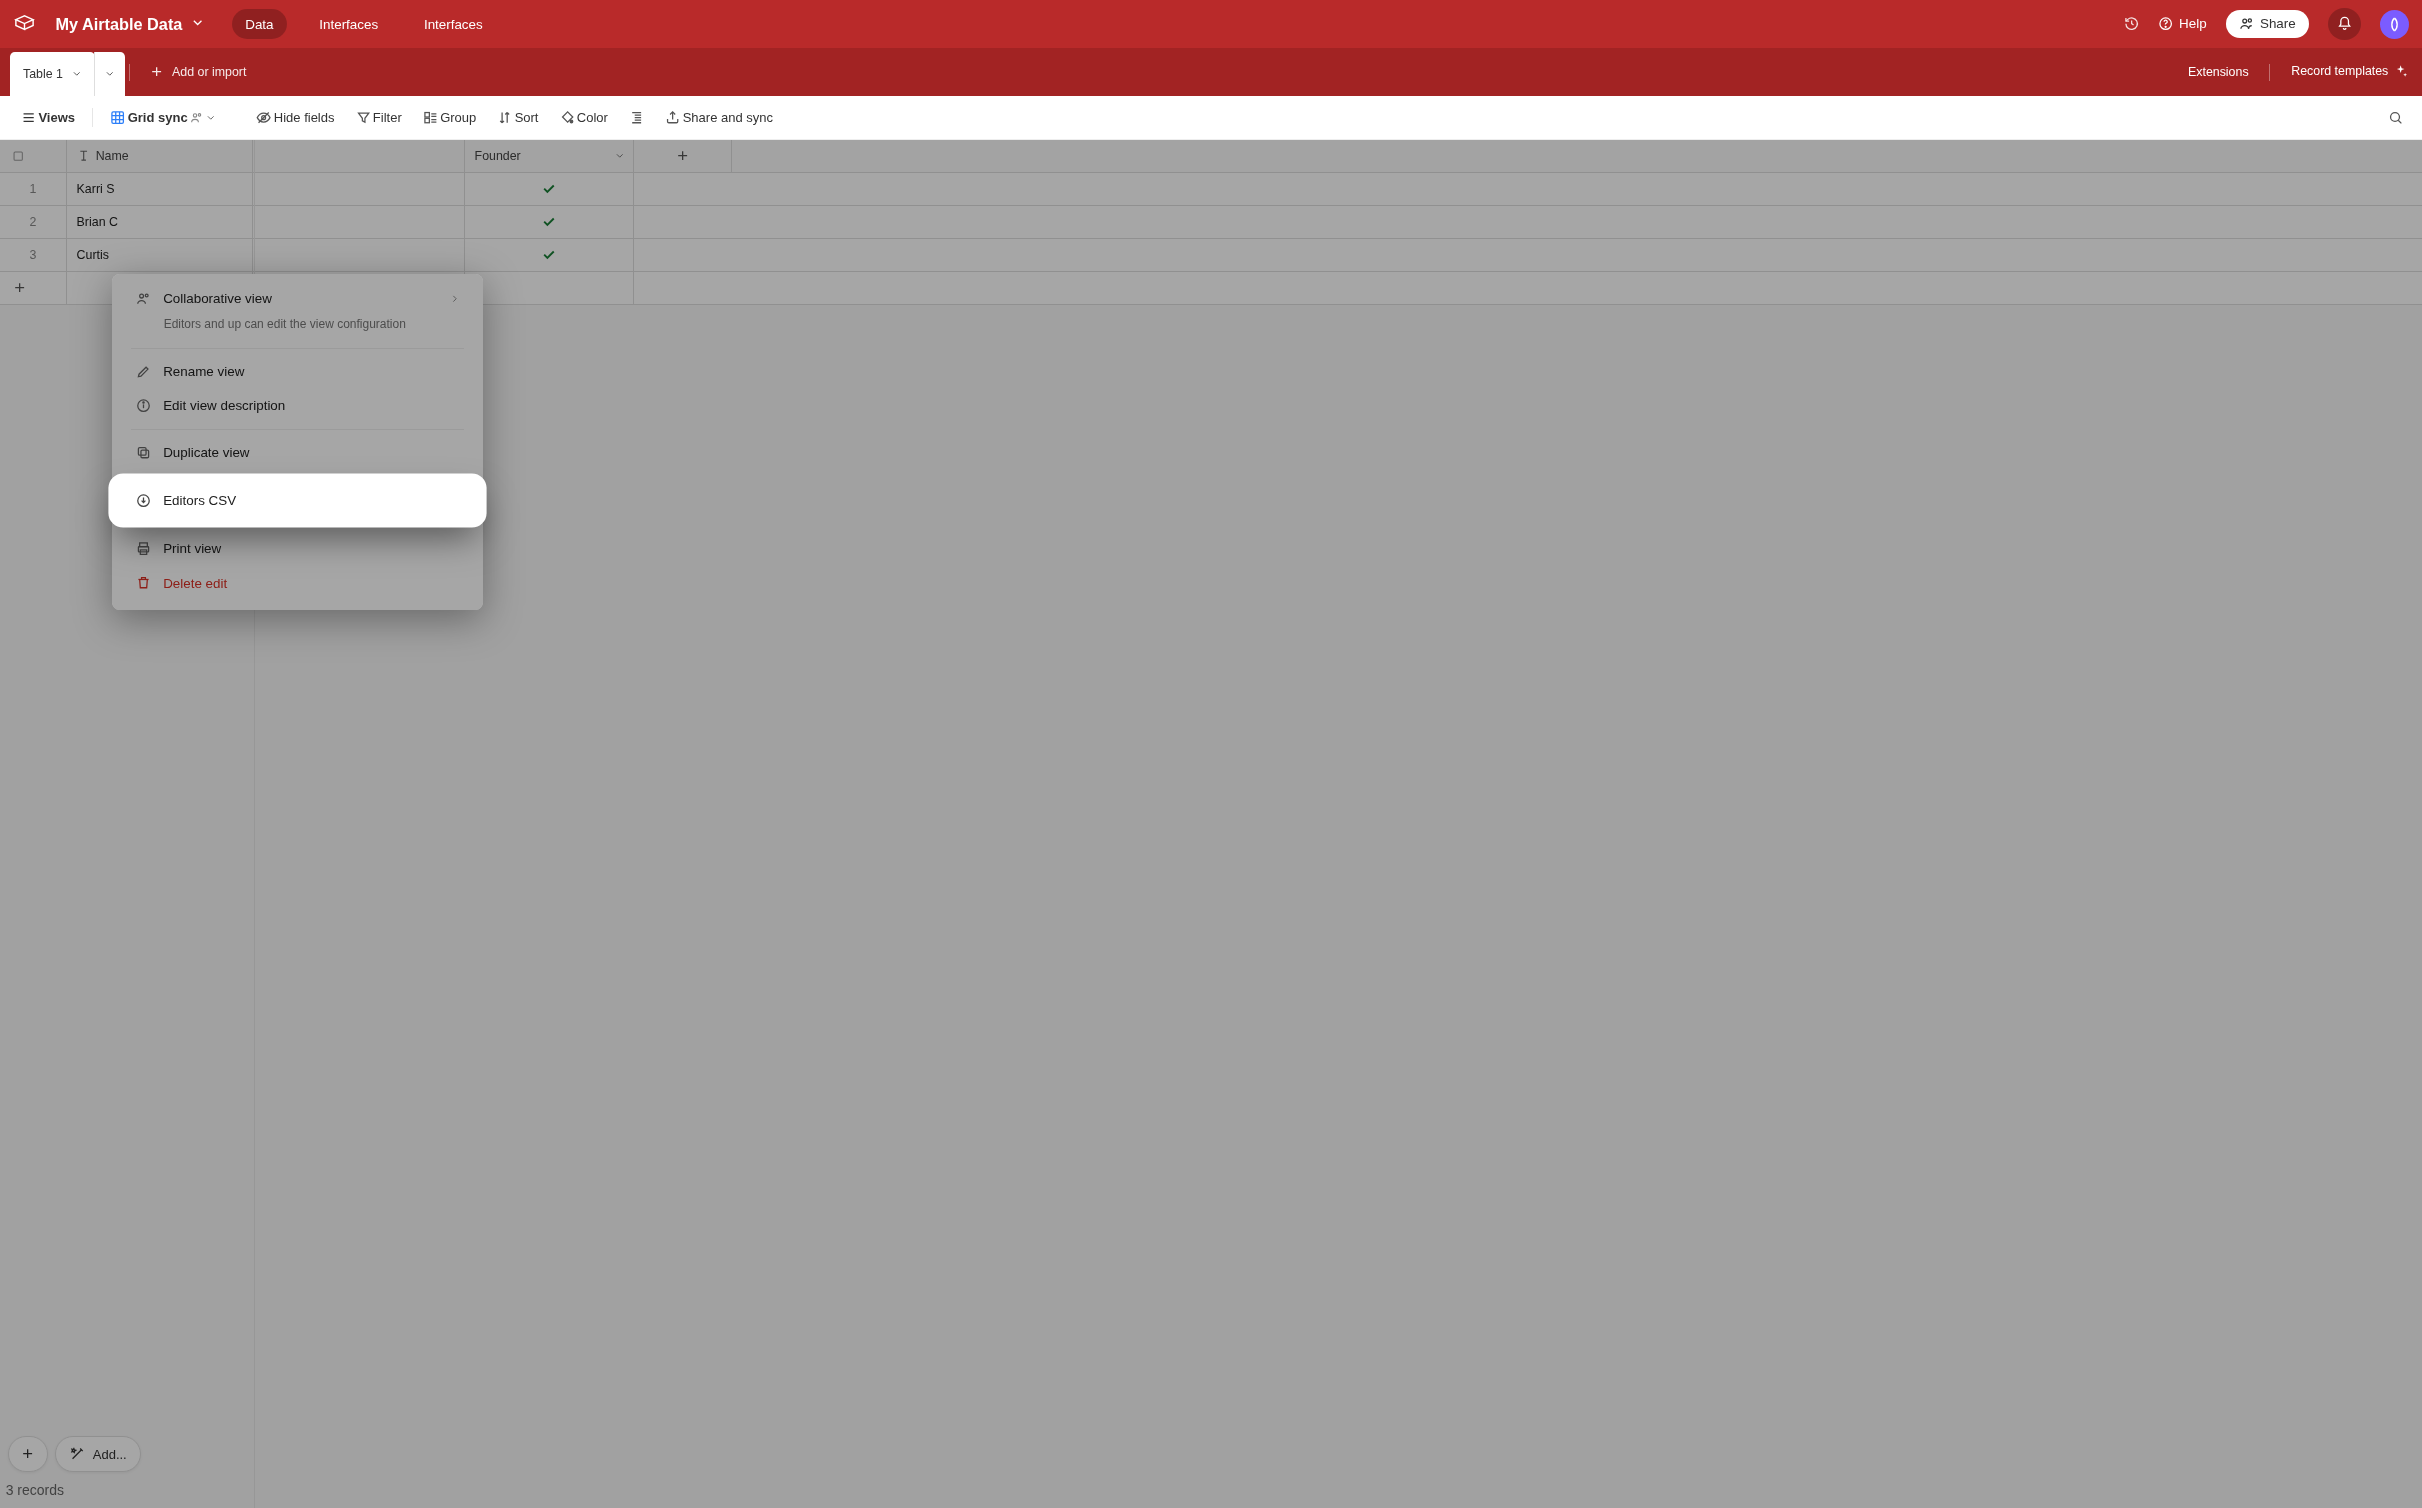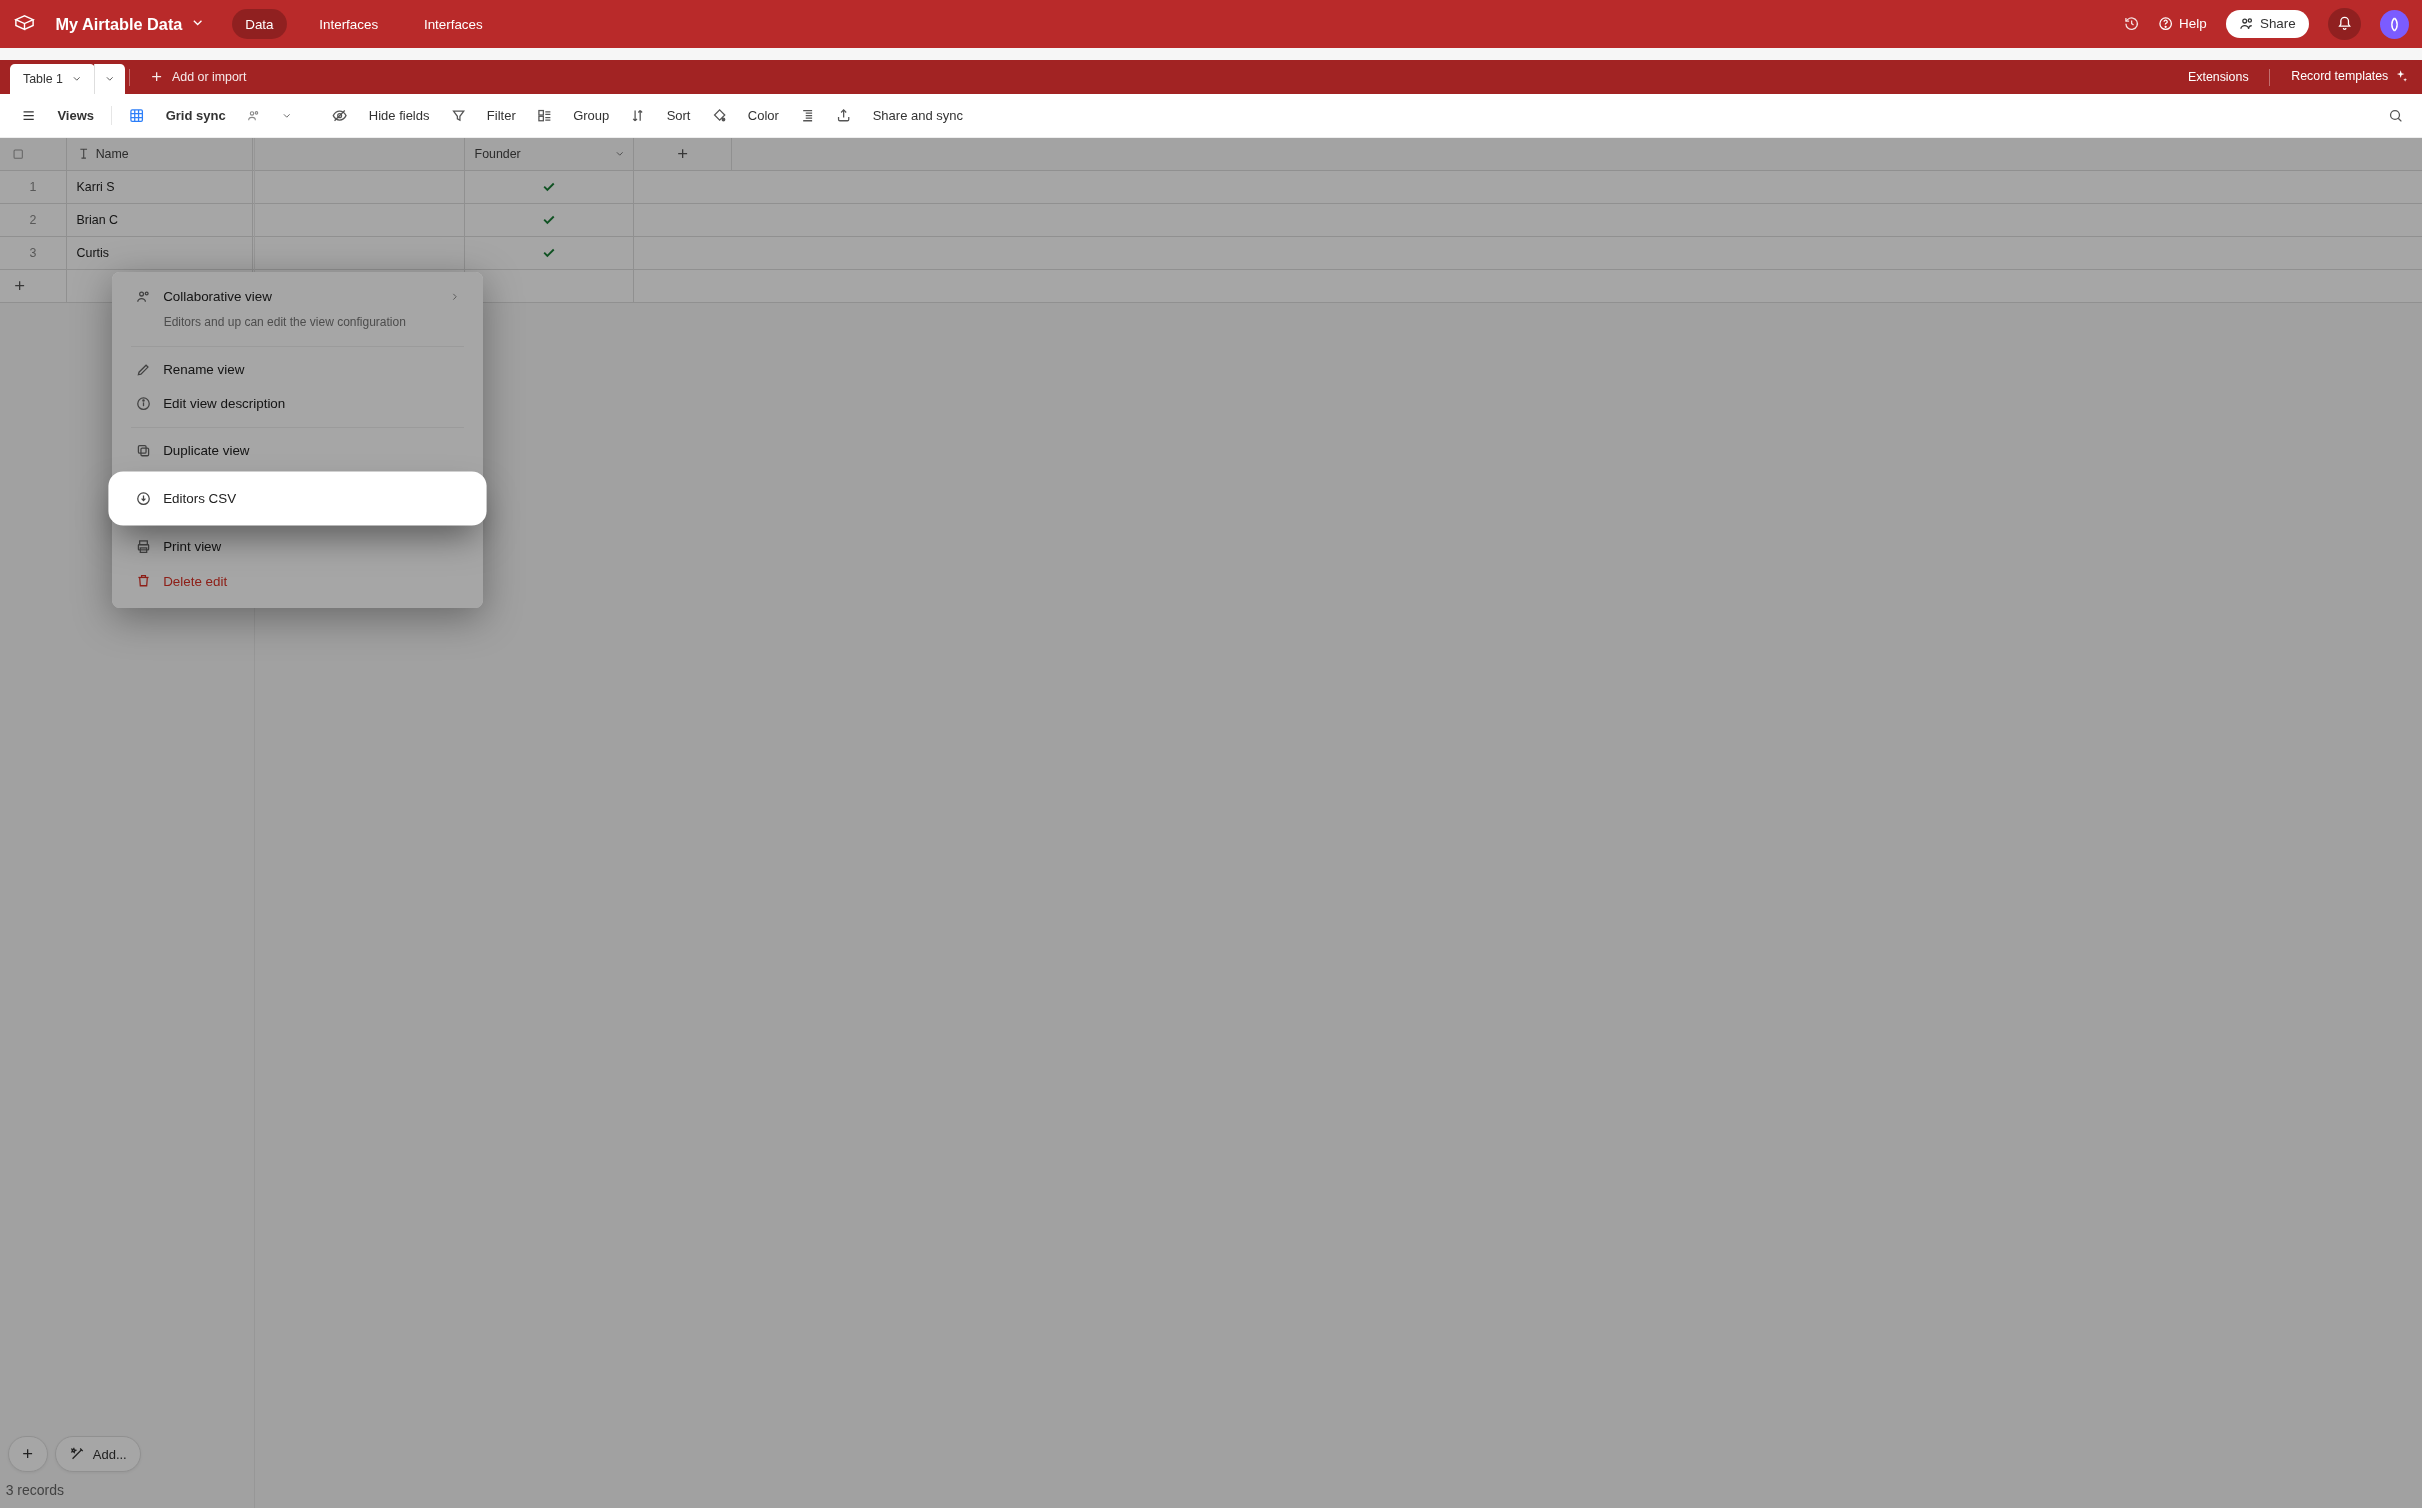--- a/index.html
+++ b/index.html
@@ -23,31 +23,31 @@
   .tabs-top .tab { padding: 7.6px 13.4px; border-radius: 19px; font-size:13.4px; cursor:pointer; }
   .tabs-top .tab.active { background: rgba(0,0,0,0.22); }
   .topbar .spacer { flex:1; }
   .topbar .icon-btn { width:32.5px; height:32.5px; border-radius:50%; display:flex; align-items:center; justify-content:center; cursor:pointer; }
   .topbar .icon-btn.filled { background: rgba(0,0,0,0.22); }
   .help-btn { display:flex; align-items:center; gap:5.7px; font-size:13.4px; cursor:pointer; }
   .share-btn { background:#fff; color:#333; border-radius:19px; padding: 6.7px 13.4px; display:flex; align-items:center; gap:5.7px; font-size:13.4px; cursor:pointer; }
   .avatar { width:29px; height:29px; border-radius:50%; background:#7b5cff; display:flex; align-items:center; justify-content:center; font-size:13.4px; }
 
   
-  .tablesbar { height: 34px; background: var(--brand-dark); color:#fff; display:flex; align-items:stretch; padding-left: 9.6px; font-size: 12.4px; margin-top: 12px; }
+  .tablesbar { height: 48px; background: var(--brand-dark); color:#fff; display:flex; align-items:stretch; padding-left: 9.6px; font-size: 12.4px; }
   .tablesbar .table-tab { background: #fff; color:#333; border-radius: 4.8px 4.8px 0 0; padding: 0 13.4px; display:flex; align-items:center; gap:7.6px; font-weight:500; cursor:pointer; margin-top:3.8px; }
   .tablesbar .caret-btn { margin-left:-1.9px; background:#fff; border-left:1px solid var(--border); border-radius: 0 4.8px 0 0; display:flex; align-items:center; padding: 0 9.6px; cursor:pointer; margin-top:3.8px; }
   .tablesbar .ghost { display:flex; align-items:center; gap:7.6px; padding: 0 15.3px; opacity:0.9; cursor:pointer; }
   .tablesbar .right { margin-left:auto; display:flex; align-items:center; gap:17px; padding-right:13.4px; }
   .tablesbar .sep { width:1px; height:17px; background: rgba(255,255,255,0.35); align-self:center; margin:0 3.8px; }
   .tablesbar .tmpl { display:flex; align-items:flex-start; gap:5px; cursor:pointer; }
 
   
   .toolbar { height: 44px; background:#fff; display:flex; align-items:center; gap: 1.9px; padding: 0 11.5px; border-bottom:1px solid #eee; font-size: 13px; color:#333; }
-  .toolbar .btn { display:flex; align-items:center; gap:21px; padding: 5.7px 9.6px; border-radius:3.8px; cursor:pointer; }
+  .toolbar .btn { display:flex; align-items:center; gap:2px; padding: 5.7px 9.6px; border-radius:3.8px; cursor:pointer; }
   .toolbar .btn svg { flex-shrink:0; }
   .toolbar .vline { width:1px; height:19px; background:#e6e6e6; margin:0 5.7px; }
   .toolbar .blue-ico { color:#2d7ff9; }
   .toolbar .spacer { flex:1; }
   .toolbar .search { width:29px; display:flex; align-items:center; justify-content:center; cursor:pointer; }
 
   
   .grid-wrap { position:relative; flex:1; overflow:hidden; background:#f7f7f7; }
   .grid { position:absolute; inset:0; }
   .hdr-row { height: var(--row-h); display:flex; background:#fafafa; border-bottom:1px solid var(--border); font-size:12.4px; color:#444; }

